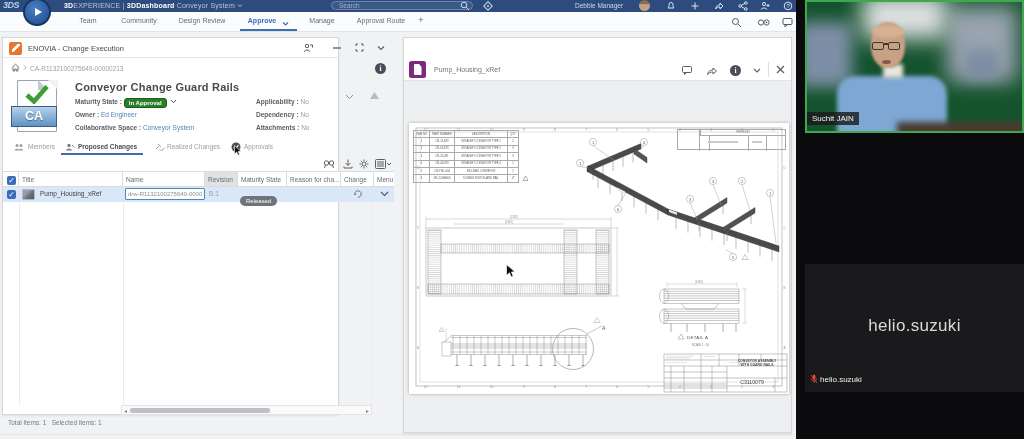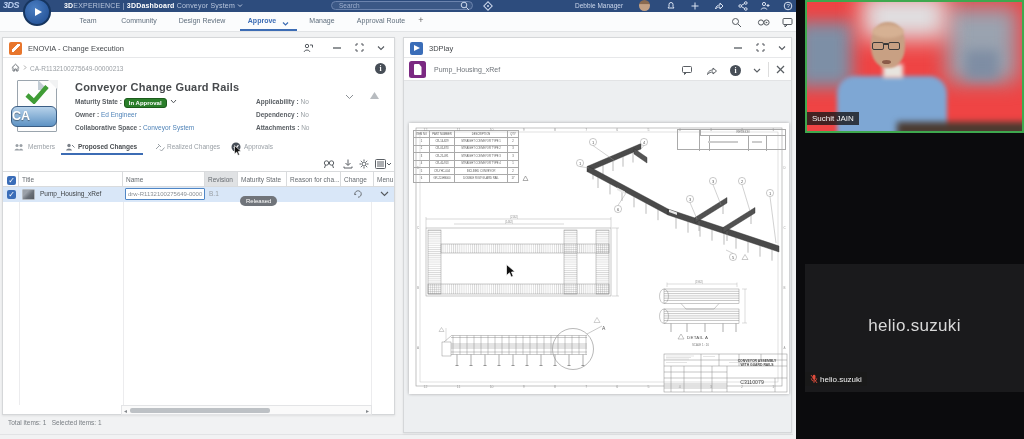--- a/index.html
+++ b/index.html
@@ -28,21 +28,21 @@
 .win-header{position:absolute;left:0;top:0;right:0;height:20px;border-bottom:1px solid #e7e8ea}
 .win-title{position:absolute;left:25px;top:6px;font-size:7.5px;color:#45484c}
 .appicon{position:absolute;left:6px;top:3.5px;width:13px;height:13px;border-radius:2px}
 
 .crumb-text{position:absolute;left:27px;top:27px;font-size:6.5px;color:#9a9fa4}
 .info-badge{position:absolute;width:11px;height:11px;border-radius:50%;background:#474e57;color:#fff;font-size:7.5px;font-weight:bold;text-align:center;line-height:11px;font-family:"Liberation Serif",serif}
 .ca-icon{position:absolute;left:10px;top:42px;width:44px;height:52px}
 .ca-paper{position:absolute;left:4px;top:0;width:40px;height:52px;background:#fdfdfd;border:1.5px solid #9aa4ad;border-radius:1px}
 .ca-fold{position:absolute;right:-1.5px;top:-1.5px;width:0;height:0;border-top:10px solid #f1f2f3;border-left:10px solid transparent}
 .ca-fold2{position:absolute;right:8px;top:-1.5px;width:0;height:0;border-bottom:10px solid #c2ccd4;border-right:10px solid transparent}
-.ca-banner{position:absolute;left:-2px;top:26px;width:46px;height:21px;background:linear-gradient(#b7d2ea,#5e93c4);border:1.5px solid #3a5d84;border-radius:6px;color:#fff;font-weight:bold;font-size:12.5px;line-height:18px;text-shadow:0 1px 1px rgba(0,0,0,.4)}
+.ca-banner{position:absolute;left:-2px;top:26px;width:46px;height:21px;background:linear-gradient(#b7d2ea,#5e93c4);border:1.5px solid #3a5d84;border-radius:0;color:#fff;font-weight:bold;font-size:12.5px;text-align:center;line-height:18px;text-shadow:0 1px 1px rgba(0,0,0,.4)}
 .obj-title{position:absolute;left:72px;top:43px;font-size:11px;font-weight:600;color:#474a4d;letter-spacing:.2px}
 .fldlab{font-weight:bold;color:#5a5f64}
 .fldval{color:#9aa0a5}
 .fldlink{color:#4f83b8}
 .frow{position:absolute;font-size:6.5px;white-space:nowrap}
 .badge-green{display:inline-block;background:#2a7e2a;border:1px solid #1c5c1c;border-radius:3px;color:#fff;font-weight:bold;font-size:6px;padding:1px 4px;vertical-align:-1px}
 .etab{position:absolute;top:105px;font-size:6.5px;color:#9aa0a6}
 .etab.active{color:#4a4e52;font-weight:bold}
 .etab-underline{position:absolute;left:58px;top:115px;width:82px;height:2px;background:#3c6cb4}
 .thead{position:absolute;top:133px;height:16px;border:1px solid #d9dbdd;border-left:none;font-size:6.5px;color:#676c71;line-height:15px;padding-left:3px;background:#fff;white-space:nowrap;overflow:hidden}
@@ -146,21 +146,21 @@
           <path d="M8.7,4.5 L10.8,5.5 L8.7,6.5 Z" fill="#555a60"></path>
         </svg>
       <svg class="abs gicon" style="left:782px;top:5px" width="11" height="11" viewBox="0 0 11 11">
           <rect x="1" y="1.5" width="9" height="6" rx="1" stroke="#555a60" fill="none"></rect>
           <path d="M3,7.5 L3,10 L5.5,7.5" stroke="#555a60" fill="none"></path>
         </svg>
     </div>
     <div class="underline"></div>
     <div class="compass"></div>
 
-    <div class="window" style="left:2px;top:37px;width:393px;height:378px">
+    <div class="window" style="left:2px;top:37px;width:337px;height:378px">
       <div class="win-header">
         <span class="appicon" style="background:#e8762d">
             <span style="position:absolute;left:2.5px;top:2.5px;width:8px;height:8px;background:linear-gradient(135deg,#e8762d 35%,#ffffff 36%,#ffffff 60%,#e8762d 61%)"></span>
           </span>
         <span class="win-title">ENOVIA - Change Execution</span>
         <svg class="abs gicon" style="left:300px;top:5px" width="10" height="10" viewBox="0 0 10 10">
             <circle cx="4" cy="3" r="1.7" stroke="#565b61" fill="none"></circle>
             <path d="M1.2,8.8 C1.5,6.5 6.5,6.5 6.8,8.8" stroke="#565b61" fill="none"></path>
             <path d="M7,2 L9.5,2 L9.5,4.5" stroke="#565b61" fill="none"></path>
           </svg>
@@ -304,35 +304,20 @@
       <div class="scrollbar-h">
         <span class="sarrow" style="left:2px">◂</span>
         <div class="scroll-thumb"></div>
         <span class="sarrow" style="right:2px">▸</span>
       </div>
     </div>
     <div class="status-line"><span>Total items: 1</span>&nbsp;&nbsp;&nbsp;<span>Selected items: 1</span></div>
     <div class="abs" style="left:0;top:434px;width:793px;height:1px;background:#e2e3e5"></div>
 
     <div class="window" style="left:403px;top:37px;width:389px;height:396px">
-      <div class="win-header">
-        <span class="appicon" style="background:#3a6db8">
-            <span style="position:absolute;left:3.5px;top:3px;width:0;height:0;border-left:6px solid #fff;border-top:3.5px solid transparent;border-bottom:3.5px solid transparent"></span>
-          </span>
-        <span class="win-title">3DPlay</span>
-        <svg class="abs gicon" style="left:330px;top:9px" width="8" height="2" viewBox="0 0 8 2">
-            <line x1="0" y1="1" x2="8" y2="1" stroke="#565b61" stroke-width="1.3"></line>
-          </svg>
-        <svg class="abs gicon" style="left:352px;top:5px" width="9" height="9" viewBox="0 0 9 9">
-            <path d="M1,3 L1,1 L3,1 M6,1 L8,1 L8,3 M8,6 L8,8 L6,8 M3,8 L1,8 L1,6" stroke="#565b61" fill="none"></path>
-          </svg>
-        <svg class="abs gicon" style="left:374px;top:7px" width="8" height="6" viewBox="0 0 8 6">
-            <path d="M1,1.5 L4,4.5 L7,1.5" stroke="#565b61" fill="none" stroke-width="1.1"></path>
-          </svg>
-      </div>
       <div class="play-tabrow">
         <span class="doc-icon"></span>
         <span class="play-tabtitle">Pump_Housing_xRef</span>
         <svg class="abs gicon" style="left:278px;top:8px" width="10" height="9" viewBox="0 0 10 9">
             <rect x="0.5" y="0.5" width="9" height="6" rx="1" stroke="#5a5f64" fill="none"></rect>
             <path d="M2.5,6.5 L2.5,8.5 L4.5,6.5" stroke="#5a5f64" fill="none"></path>
           </svg>
         <svg class="abs gicon" style="left:303px;top:8px" width="10" height="9" viewBox="0 0 10 9">
             <path d="M0.5,8.5 C1,5 3.5,4 6,4 L6,2 L9.5,5 L6,8 L6,6 C4,6 2,6.5 0.5,8.5 Z" stroke="#5a5f64" fill="none"></path>
           </svg>
@@ -683,21 +668,21 @@
         </div>
         <svg class="abs" style="left:102px;top:183px" width="10" height="14" viewBox="0 0 10 14">
             <path d="M0.5,0.5 L0.5,11.5 L3.5,8.8 L5.2,13 L7.2,12.2 L5.5,8 L9,7.8 Z" fill="#111" stroke="#fff" stroke-width=".7"></path>
           </svg>
       </div>
     </div>
   </div>
 
   <div id="meet">
 
-    <div class="tile" style="top:0;height:133px;border:2px solid #3fa84e;background:#ef4444">
+    <div class="tile" style="top:0;height:133px;border:2px solid #3fa84e;background:#14532d">
       <div class="ly" style="left:-10px;top:20px;width:55px;height:65px;background:#7d8fa6;filter:blur(8px)"></div>
       <div class="ly" style="left:140px;top:5px;width:70px;height:75px;background:#9aa3b0;filter:blur(10px)"></div>
       <div class="ly" style="left:158px;top:48px;width:34px;height:30px;background:#7e8da3;filter:blur(6px)"></div>
       <div class="ly" style="left:55px;top:-8px;width:85px;height:45px;background:#dfe1e3;filter:blur(11px)"></div>
       <div class="ly" style="left:30px;top:74px;width:110px;height:59px;background:#7ea7d4;border-radius:18px 18px 0 0;filter:blur(2px)"></div>
       <div class="ly" style="left:76px;top:62px;width:20px;height:14px;background:#e8e4de;filter:blur(2px)"></div>
       <div class="ly" style="left:64px;top:20px;width:34px;height:46px;background:#c8a083;border-radius:46%;filter:blur(1.2px)"></div>
       <div class="ly" style="left:65px;top:23px;width:32px;height:13px;background:#d6b193;border-radius:50%;filter:blur(1.8px)"></div>
       <div class="ly" style="left:65px;top:40px;width:12px;height:8px;border:1.5px solid #3a3a3a;border-radius:2px;filter:blur(.4px)"></div>
       <div class="ly" style="left:81px;top:40px;width:12px;height:8px;border:1.5px solid #3a3a3a;border-radius:2px;filter:blur(.4px)"></div>

